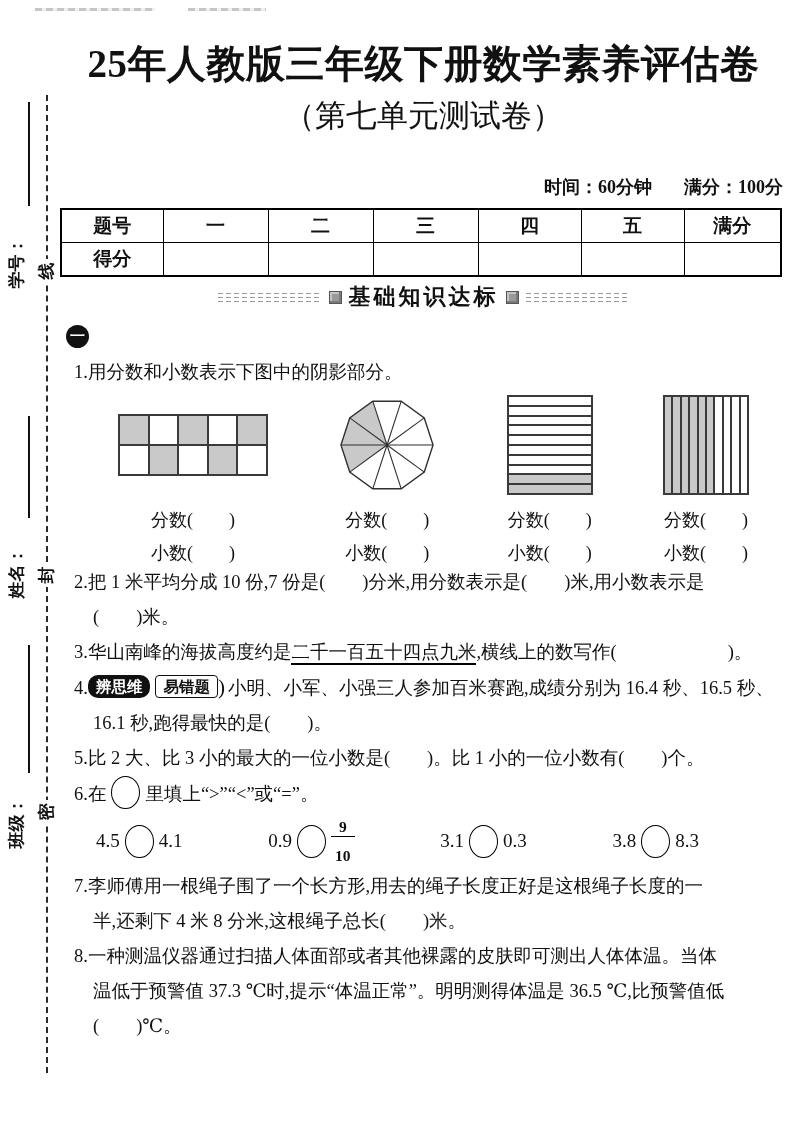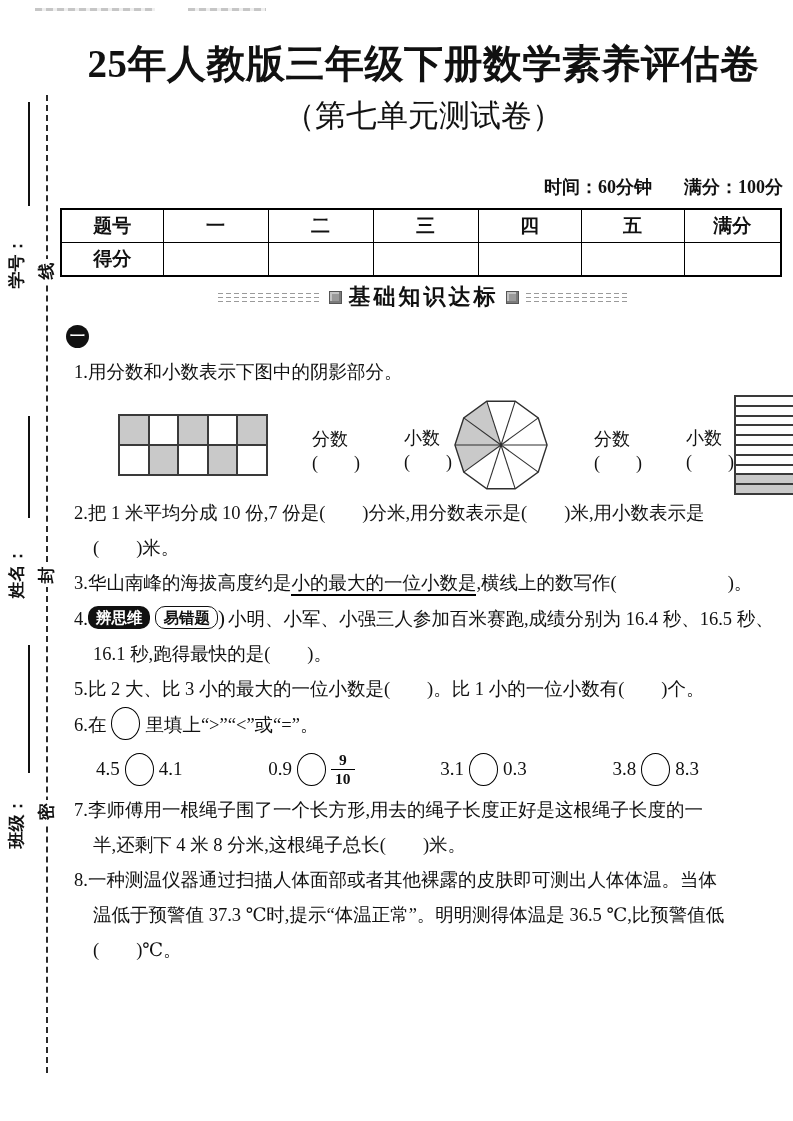--- a/index.html
+++ b/index.html
@@ -50,44 +50,44 @@
               align-items:center;justify-content:center;font-size:15px;font-weight:900;flex:0 0 auto;}
   .part-title{font-size:19.5px;font-weight:800;font-family:"Liberation Sans","DejaVu Sans",sans-serif;}
 
   .questions{margin-top:7px;margin-left:14px;font-size:18.5px;}
   .qline{line-height:35px;}
   .cont{padding-left:19px;}
   .ul{border-bottom:2px solid #000;padding-bottom:1px;}
 
   
   .figs{display:flex;justify-content:space-between;align-items:flex-start;padding:4px 38px 0 44px;}
-  .fig-col{display:flex;flex-direction:row;align-items:center;gap:44px;}
+  .fig-col{display:flex;flex-direction:column;align-items:center;}
   .fig-slot{height:102px;display:flex;align-items:center;justify-content:center;}
   .fig-label{font-size:18px;line-height:24px;margin-top:12px;}
   .fig-label.second{margin-top:9px;}
   .grid-fig{display:grid;border:1.5px solid #3a3a3a;}
   .grid-fig i{display:block;border:0.5px solid #3a3a3a;}
   .grid-fig i.sh{background:#c9c9c9;}
 
   
   .badge-solid{display:inline-block;background:#101010;color:#fff;border-radius:10px;padding:0 8px;
                font-size:15.5px;font-weight:700;line-height:23px;vertical-align:2px;
                font-family:"Liberation Sans","DejaVu Sans",sans-serif;}
-  .badge-outline{display:inline-block;border:1.5px solid #101010;border-radius:10px;padding:0 7px;margin-left:5px;
+  .badge-outline{display:inline-block;border:1.5px solid #101010;border-radius:4px;padding:0 7px;margin-left:5px;
                font-size:15.5px;font-weight:700;line-height:21px;vertical-align:2px;
                font-family:"Liberation Sans","DejaVu Sans",sans-serif;text-align:center;}
   .bracket{font-size:21px;font-weight:400;margin:0 3px 0 0;}
 
   
   .cmp-circle{display:inline-block;width:27px;height:31px;border:1.6px solid #000;border-radius:50%;
               vertical-align:-9px;margin:0 5px;}
   .cmp-row{display:flex;justify-content:space-between;align-items:center;padding:6px 88px 4px 22px;font-size:19px;line-height:40px;}
   .cmp-item{display:flex;align-items:center;}
   .frac{display:inline-flex;flex-direction:column;align-items:center;line-height:1.15;font-size:15.5px;font-weight:600;}
-  .frac .den{border-top:1.6px solid #000;padding:0 4px 0 4px;}
+  .frac .den{border-top:1.6px solid #000;padding:10px 4px 0 4px;}
   .frac .num{padding:0 4px;}
 </style>
 </head>
 <body>
 
 <div class="top-mark tm1"></div>
 <div class="top-mark tm2"></div>
 
 <div class="seal-dash"></div>
 <div class="blank-line bl1"></div>
@@ -244,21 +244,21 @@
       </div>
     </div>
 
     <div class="q">
       <div class="qline">2.把 1 米平均分成 10 份,7 份是(　　)分米,用分数表示是(　　)米,用小数表示是</div>
       <div class="qline cont">(　　)米。</div>
     </div>
 
     <div class="q">
       <div class="qline">
-        <span>3.华山南峰的海拔高度约是</span><span class="ul">小的最大的一位小数是</span><span>,横线上的数写作(　　　　　　)。</span>
+        <span>3.华山南峰的海拔高度约是</span><span class="ul">二千一百五十四点九米</span><span>,横线上的数写作(　　　　　　)。</span>
       </div>
     </div>
 
     <div class="q">
       <div class="qline">
         <span>4.</span><span class="badge-solid">辨思维</span><span class="badge-outline">易错题</span><span class="bracket">)</span><span>小明、小军、小强三人参加百米赛跑,成绩分别为 16.4 秒、16.5 秒、</span>
       </div>
       <div class="qline cont">16.1 秒,跑得最快的是(　　)。</div>
     </div>
 

